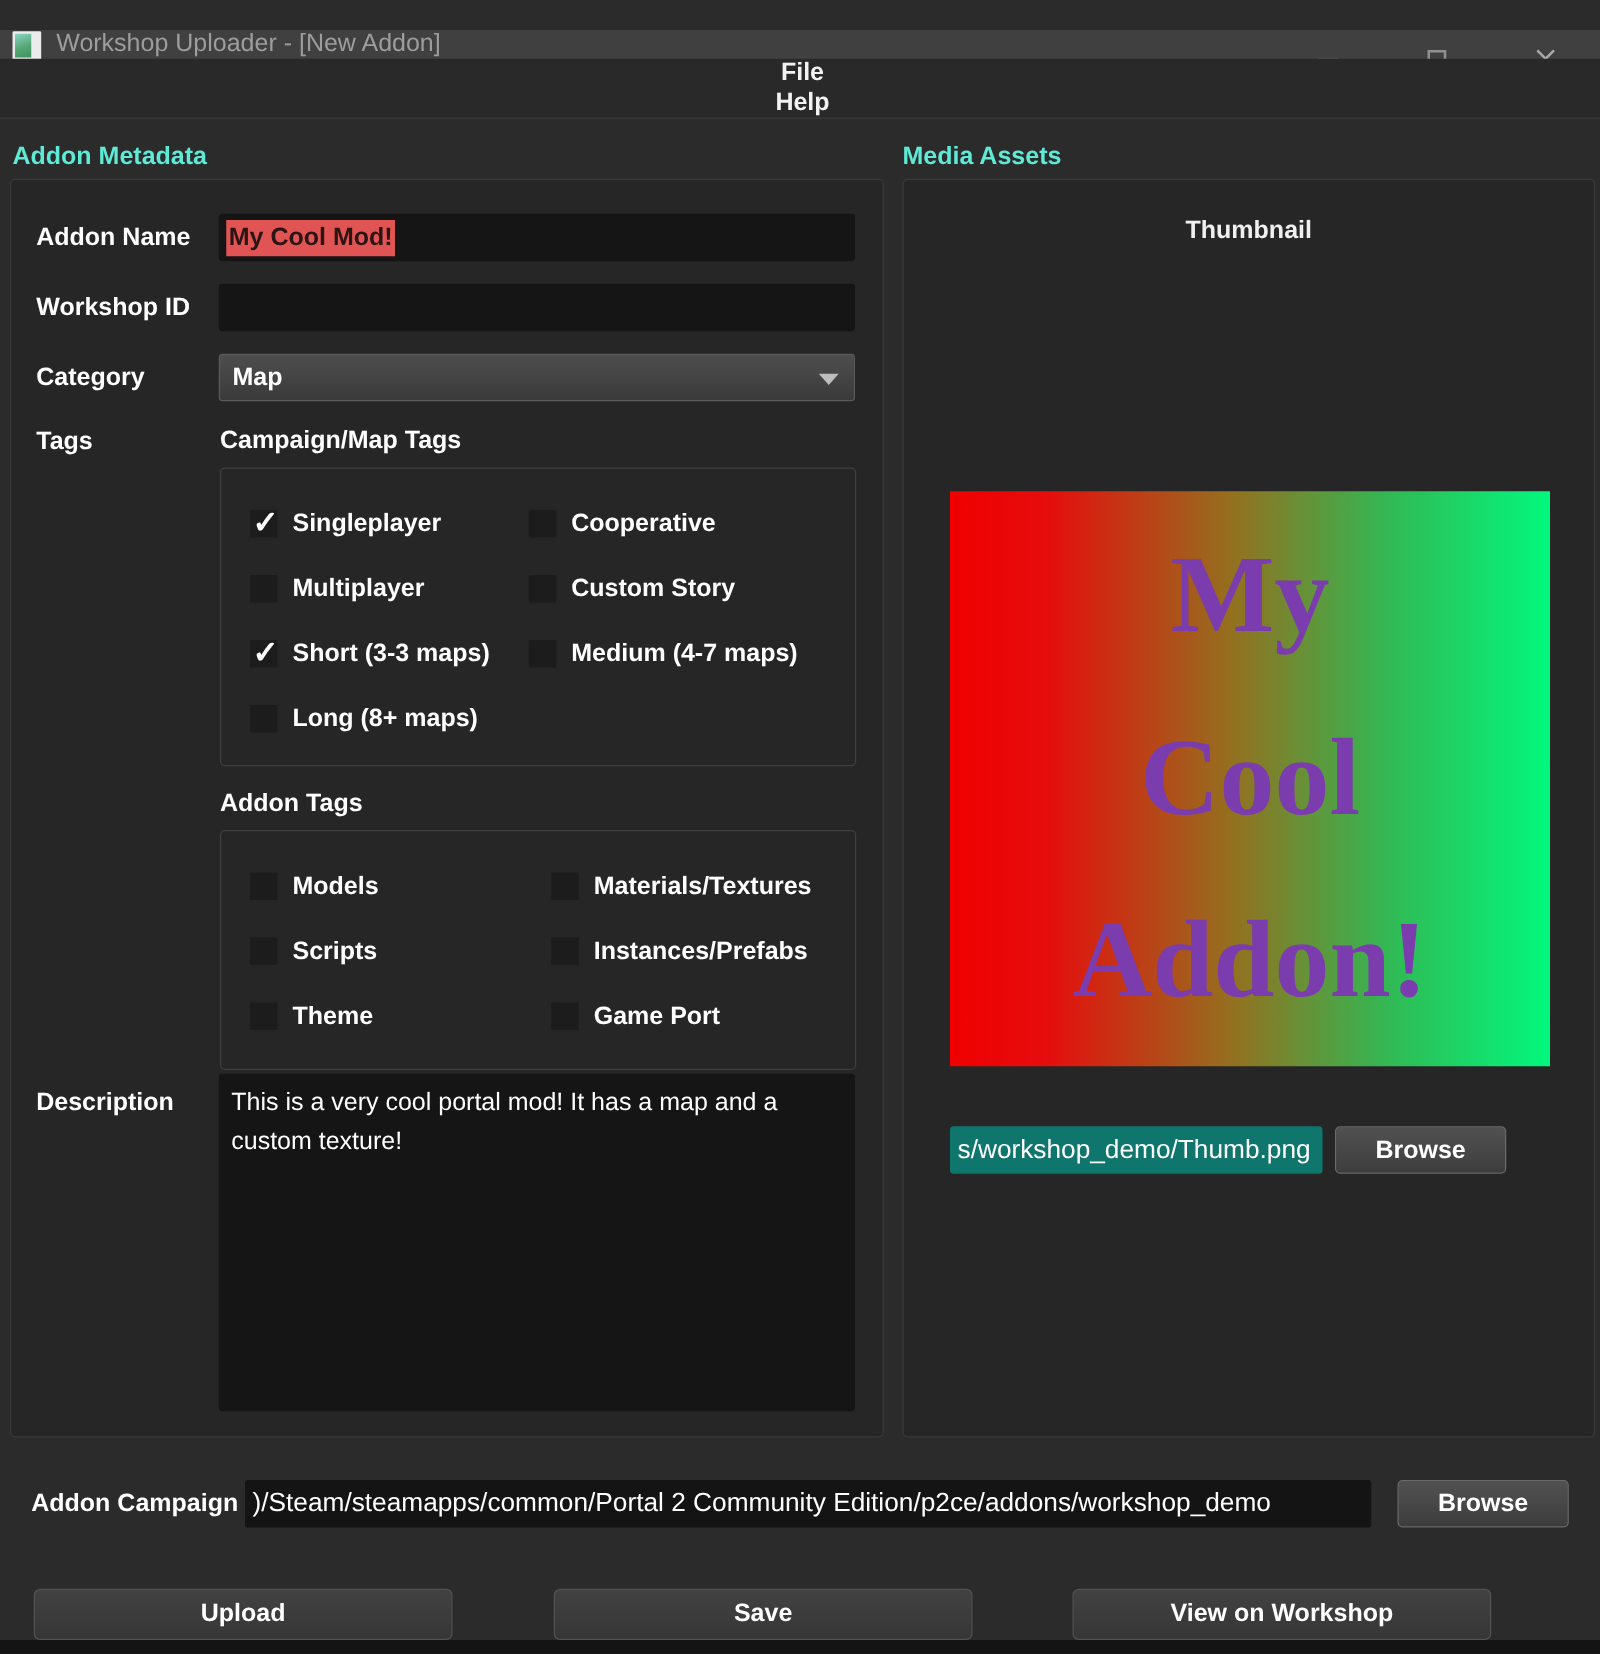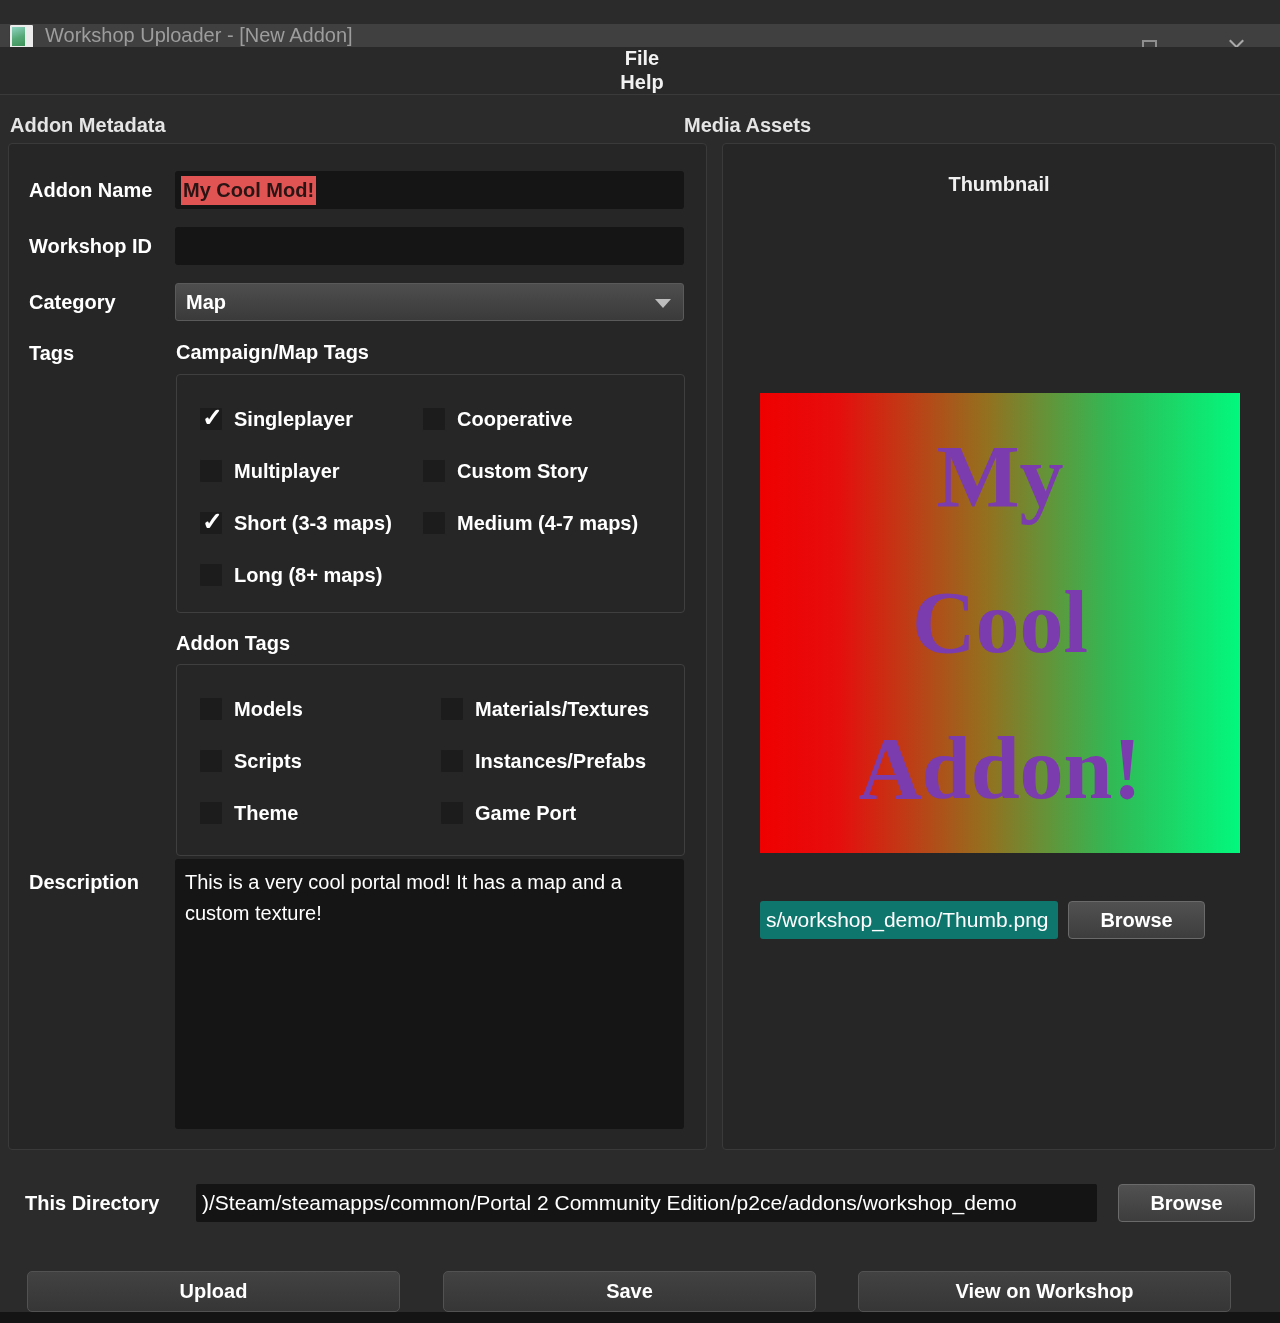--- a/index.html
+++ b/index.html
@@ -25,21 +25,21 @@
   .glyph-close::before, .glyph-close::after { content:""; position:absolute; left:-1px; top:7px;
     width:19px; height:2px; background:#a9a9a9; }
   .glyph-close::before { transform:rotate(45deg); }
   .glyph-close::after { transform:rotate(-45deg); }
   
   .menubar { position:absolute; left:0; top:47px; width:1280px; height:48px;
     background:#292929; border-bottom:1px solid #3a3a3a; display:flex; align-items:center; padding-left:4px;flex-direction:column; }
   .menu-item { padding:0 14px; font-size:20px; font-weight:600; color:#f2f2f2; height:100%;
     display:flex; align-items:center; }
   
-  .section-label { position:absolute; font-size:20px; font-weight:600; color:#e5e5e5; }
+  .section-label { position:absolute; font-size:20px; font-weight:600; color:#5eead4; }
   
   .panel { position:absolute; background:#262626; border:1px solid #3a3a3a; border-radius:4px; }
   #panel-metadata { left:8px; top:143px; width:699px; height:1007px; }
   #panel-media { left:722px; top:143px; width:554px; height:1007px; }
   
   .form-label { position:absolute; left:20px; font-size:20px; font-weight:600; color:#fff;
     line-height:38px; white-space:nowrap; }
   .text-input { position:absolute; left:166px; width:509px; height:38px; background:#151515;
     border-radius:3px; display:flex; align-items:center; padding:0 6px; font-size:20px;
     white-space:nowrap; overflow:hidden; }
@@ -79,21 +79,21 @@
     font-size:20px; font-weight:600; color:#fff; }
   .browse-btn { width:137px; height:38px; background:linear-gradient(#515151,#3d3d3d); border-color:#6a6a6a; }
   #thumb-browse { left:345px; top:757px; }
   
   .dir-label { position:absolute; left:25px; top:1184px; line-height:38px; font-size:20px;
     font-weight:600; color:#fff; }
   .dir-field { position:absolute; left:196px; top:1184px; width:901px; height:38px;
     background:#141414; border-radius:2px; display:flex; align-items:center; padding:0 6px;
     font-size:21px; white-space:nowrap; overflow:hidden; }
   #dir-browse { left:1118px; top:1184px; }
-  .action-btn { top:1271px; width:373px; height:41px; border-radius:5px;
+  .action-btn { top:1271px; width:335px; height:41px; border-radius:5px;
     background:linear-gradient(#424242,#363636); border-color:#525252; }
   #btn-upload { left:27px; }
   #btn-save { left:443px; }
   #btn-view { left:858px; }
   .bottom-strip { position:absolute; left:0; top:1312px; width:1280px; height:11px; background:#141414; }
 </style>
 </head>
 <body>
 
 <div id="window">
@@ -115,21 +115,21 @@
         </div>
     </div>
   </div>
 
   <div class="menubar">
     <div class="menu-item">File</div>
     <div class="menu-item">Help</div>
   </div>
 
   <div class="section-label" style="left:10px; top:114px;">Addon Metadata</div>
-  <div class="section-label" style="left:684px; top:114px;">Media Assets</div>
+  <div class="section-label" style="left:722px; top:114px;">Media Assets</div>
 
   <div class="panel" id="panel-metadata">
     <div class="form-label" style="top:27px;">Addon Name</div>
     <div class="text-input" style="top:27px;">
       <span class="selection">My Cool Mod!</span>
     </div>
 
     <div class="form-label" style="top:83px;">Workshop ID</div>
     <div class="text-input" style="top:83px;">
       <span></span>
@@ -230,21 +230,21 @@
       <div class="thumb-line">My</div>
       <div class="thumb-line">Cool</div>
       <div class="thumb-line">Addon!</div>
     </div>
     <div class="thumb-path">
       <span>s/workshop_demo/Thumb.png</span>
     </div>
     <div class="btn browse-btn" id="thumb-browse">Browse</div>
   </div>
 
-  <div class="dir-label">This Directory</div>
+  <div class="dir-label">Addon Campaign</div>
   <div class="dir-field">
     <span>)/Steam/steamapps/common/Portal 2 Community Edition/p2ce/addons/workshop_demo</span>
   </div>
   <div class="btn browse-btn" id="dir-browse">Browse</div>
 
   <div class="btn action-btn" id="btn-upload">Upload</div>
   <div class="btn action-btn" id="btn-save">Save</div>
   <div class="btn action-btn" id="btn-view">View on Workshop</div>
 
   <div class="bottom-strip"></div>

